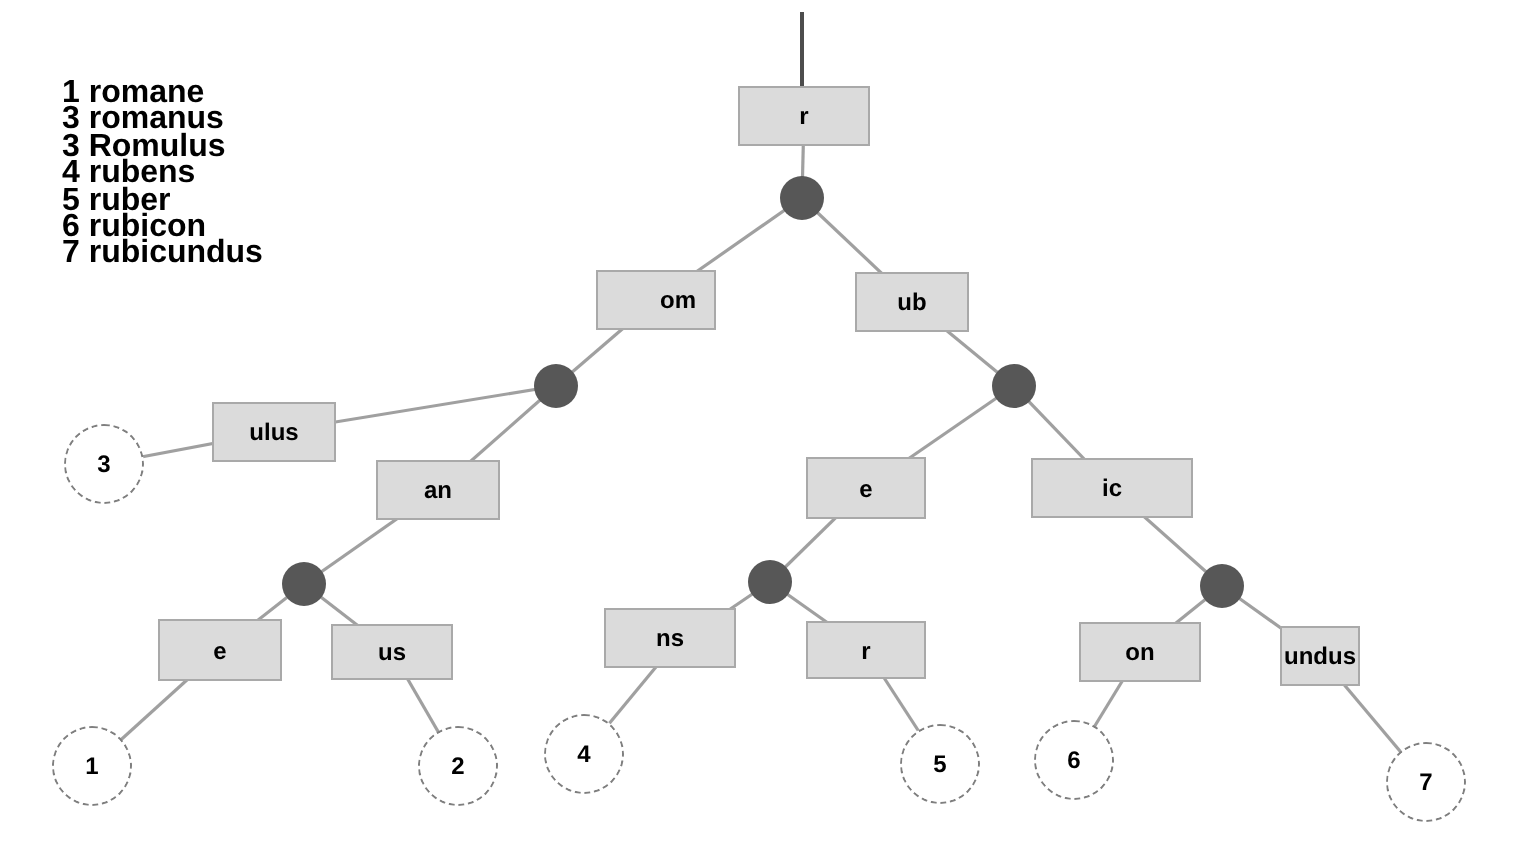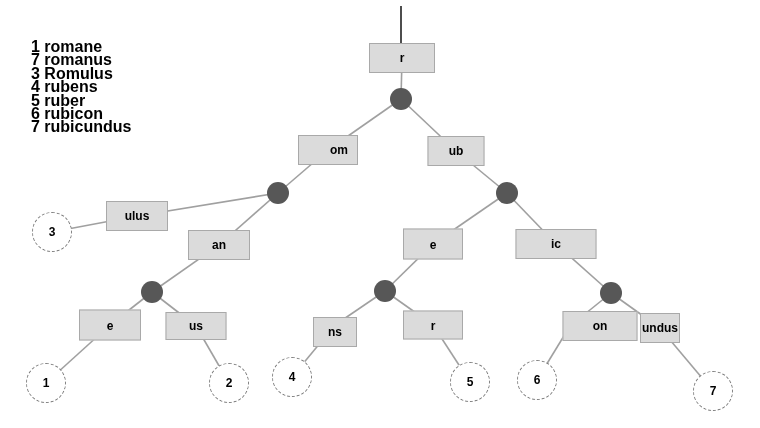--- a/index.html
+++ b/index.html
@@ -125,27 +125,27 @@
         <span>us</span>
       </div>
       <div class="node box" style="left: 433px; top: 244px; width: 60px; height: 31px;">
         <span>e</span>
       </div>
       <div class="node box" style="left: 556px; top: 244px; width: 81px; height: 30px;">
         <span>ic</span>
       </div>
       <div class="node dot" style="left: 385px; top: 291px;"></div>
       <div class="node dot" style="left: 611px; top: 293px;"></div>
-      <div class="node box" style="left: 335px; top: 332px; width: 44px; height: 30px;">
+      <div class="node box" style="left: 335px; top: 319px; width: 66px; height: 30px;">
         <span>ns</span>
       </div>
       <div class="node box" style="left: 433px; top: 325px; width: 60px; height: 29px;">
         <span>r</span>
       </div>
-      <div class="node box" style="left: 600px; top: 326px; width: 75px; height: 30px;">
+      <div class="node box" style="left: 570px; top: 326px; width: 61px; height: 30px;">
         <span>on</span>
       </div>
       <div class="node box" style="left: 660px; top: 328px; width: 40px; height: 30px;">
         <span>undus</span>
       </div>
       <div class="node leaf" style="left: 46px; top: 383px;">
         <span>1</span>
       </div>
       <div class="node leaf" style="left: 229px; top: 383px;">
         <span>2</span>
@@ -156,14 +156,14 @@
       <div class="node leaf" style="left: 470px; top: 382px;">
         <span>5</span>
       </div>
       <div class="node leaf" style="left: 537px; top: 380px;">
         <span>6</span>
       </div>
       <div class="node leaf" style="left: 713px; top: 391px;">
         <span>7</span>
       </div>
     </div>
-  <div class="legend" id="legend"><div>1 romane</div><div>7 romanus</div><div>3 Romulus</div><div>4 rubens</div><div>5 ruber</div><div>6 rubicon</div><div>7 rubicundus</div></div>
+  <div class="legend" id="legend"><div>1 romane</div><div>3 romanus</div><div>3 Romulus</div><div>4 rubens</div><div>5 ruber</div><div>6 rubicon</div><div>7 rubicundus</div></div>
 </div>
 
 </body></html>

